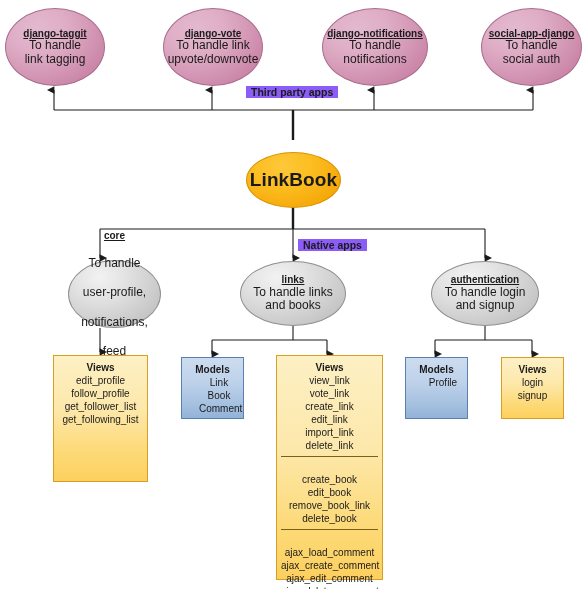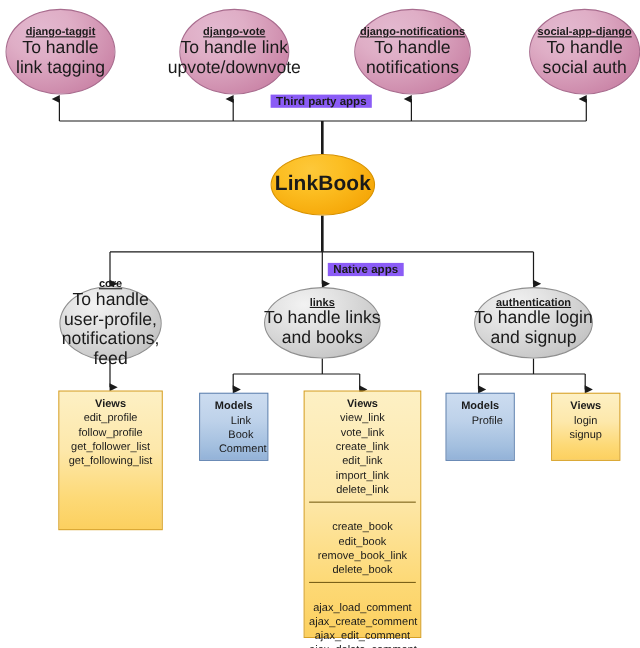--- a/index.html
+++ b/index.html
@@ -43,21 +43,21 @@
     z-index: 3;
   }
   .ellipse .etitle {
     font-weight: bold;
     text-decoration: underline;
     font-size: 10px;
     margin-bottom: 0px;
     white-space: nowrap;
   }
   .ellipse .eline {
-    font-size: 16px;
+    font-size: 12px;
     white-space: nowrap;
     text-align: right;
   }
 
   .ell-pink {
     background: radial-gradient(ellipse at 32% 26%, #e3b9d0 0%, #dfaec6 30%, #cb86a8 78%, #c179a0 100%);
     border: 1px solid #a86c8e;
   }
   .ell-gray {
     background: radial-gradient(ellipse at 34% 24%, #f2f2f2 0%, #e4e4e4 28%, #c9c9c9 72%, #b6b6b6 100%);
@@ -191,27 +191,27 @@
   </div>
 
   <div class="ellipse ell-pink" style="left:481px; top:8px; width:101px; height:78px;">
     <div class="etitle">social-app-django</div>
     <div class="eline">To handle</div>
     <div class="eline">social auth</div>
   </div>
 
   <div class="buslabel" style="left:246px; top:86px;">Third party apps</div>
 
-  <div class="ellipse ell-orange" style="left:246px; top:140px; width:95px; height:56px;text-align:center;">
+  <div class="ellipse ell-orange" style="left:246px; top:152px; width:95px; height:56px;text-align:center;">
     <div class="etitle">LinkBook</div>
   </div>
 
   <div class="buslabel" style="left:298px; top:239px;">Native apps</div>
 
-  <div class="ellipse ell-gray" style="left:54px; top:260px; width:93px; height:68px;">
+  <div class="ellipse ell-gray" style="left:68px; top:260px; width:93px; height:68px;gap:16px;">
     <div class="etitle">core</div>
     <div class="eline">To handle</div>
     <div class="eline">user-profile,</div>
     <div class="eline">notifications,</div>
     <div class="eline">feed</div>
   </div>
 
   <div class="ellipse ell-gray" style="left:431px; top:261px; width:108px; height:65px;">
     <div class="etitle">authentication</div>
     <div class="eline">To handle login</div>

